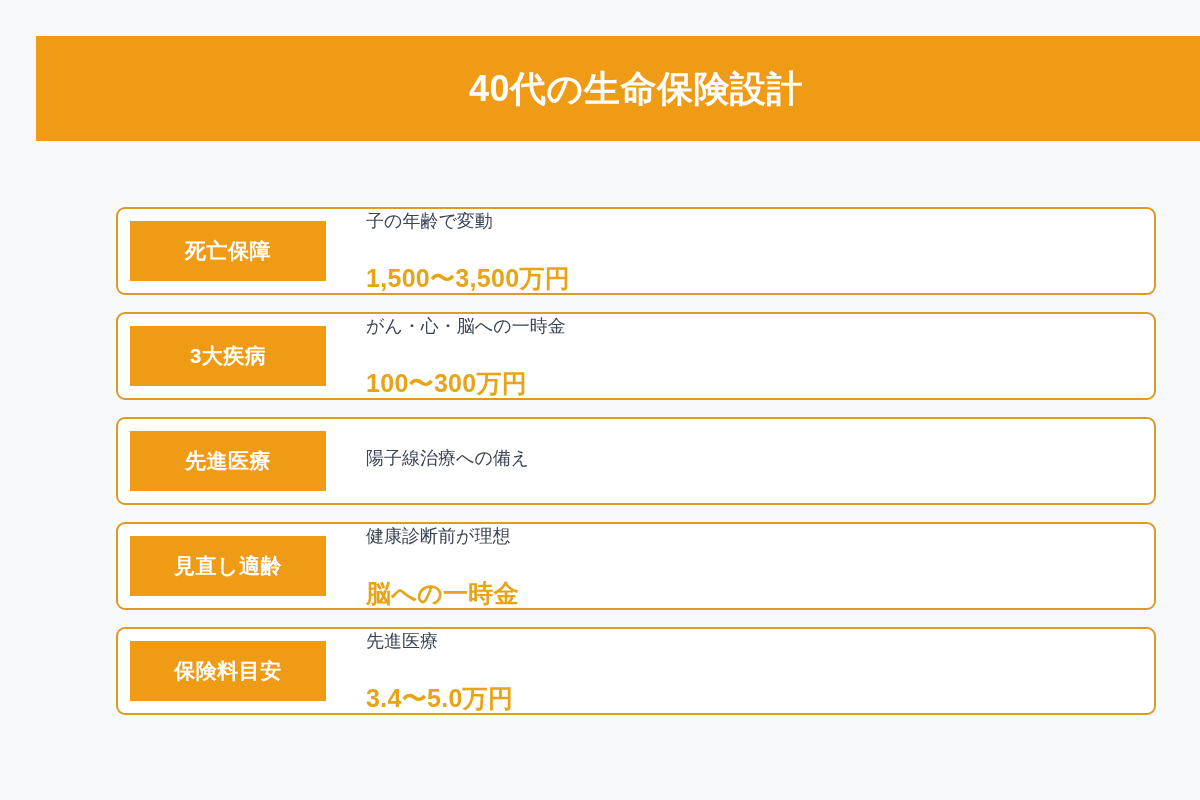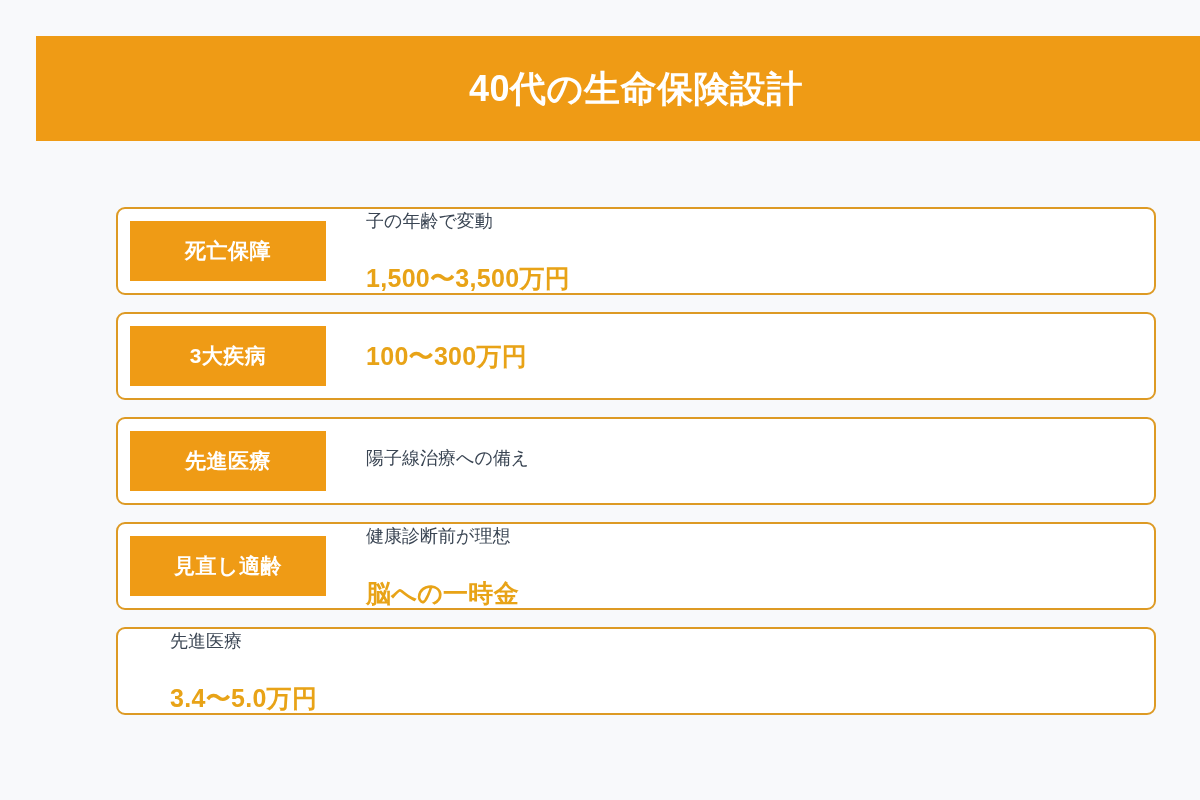--- a/index.html
+++ b/index.html
@@ -123,20 +123,21 @@
         <div class="card-desc">子の年齢で変動</div>
         <div class="card-value">1,500〜3,500万円</div>
       </div>
     </div>
 
     <div class="card">
       <div class="card-label">
         <span class="card-label-text">3大疾病</span>
       </div>
       <div class="card-body">
+        <div class="card-desc">がん・心・脳への一時金</div>
         <div class="card-value">100〜300万円</div>
       </div>
     </div>
 
     <div class="card">
       <div class="card-label">
         <span class="card-label-text">先進医療</span>
       </div>
       <div class="card-body">
         <div class="card-desc">陽子線治療への備え</div>
@@ -147,20 +148,23 @@
       <div class="card-label">
         <span class="card-label-text">見直し適齢</span>
       </div>
       <div class="card-body">
         <div class="card-desc">健康診断前が理想</div>
         <div class="card-value">脳への一時金</div>
       </div>
     </div>
 
     <div class="card">
+      <div class="card-label">
+        <span class="card-label-text">保険料目安</span>
+      </div>
       <div class="card-body">
         <div class="card-desc">先進医療</div>
         <div class="card-value">3.4〜5.0万円</div>
       </div>
     </div>
 
   </div>
 </div>
 
 </body></html>

